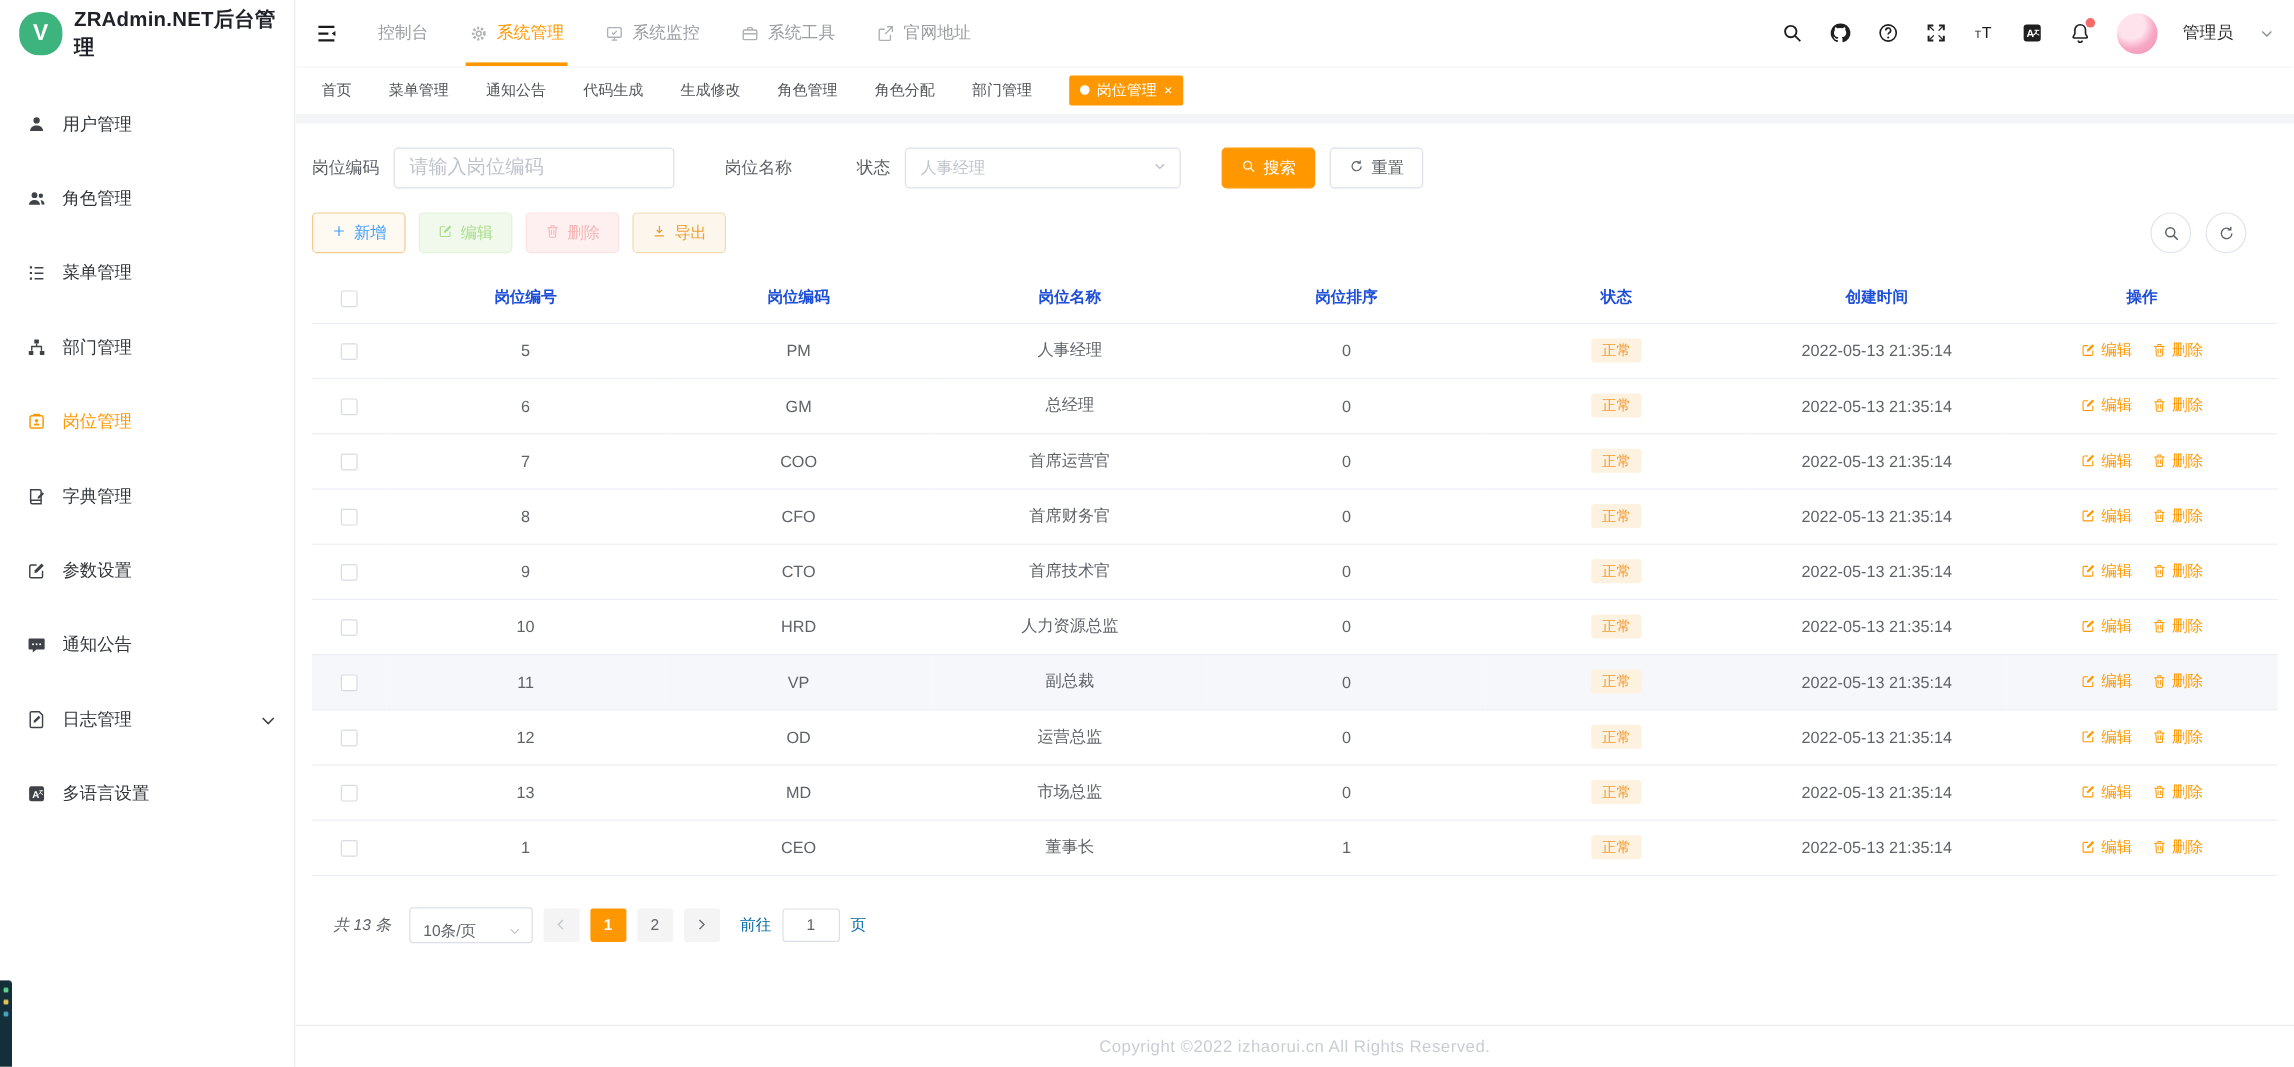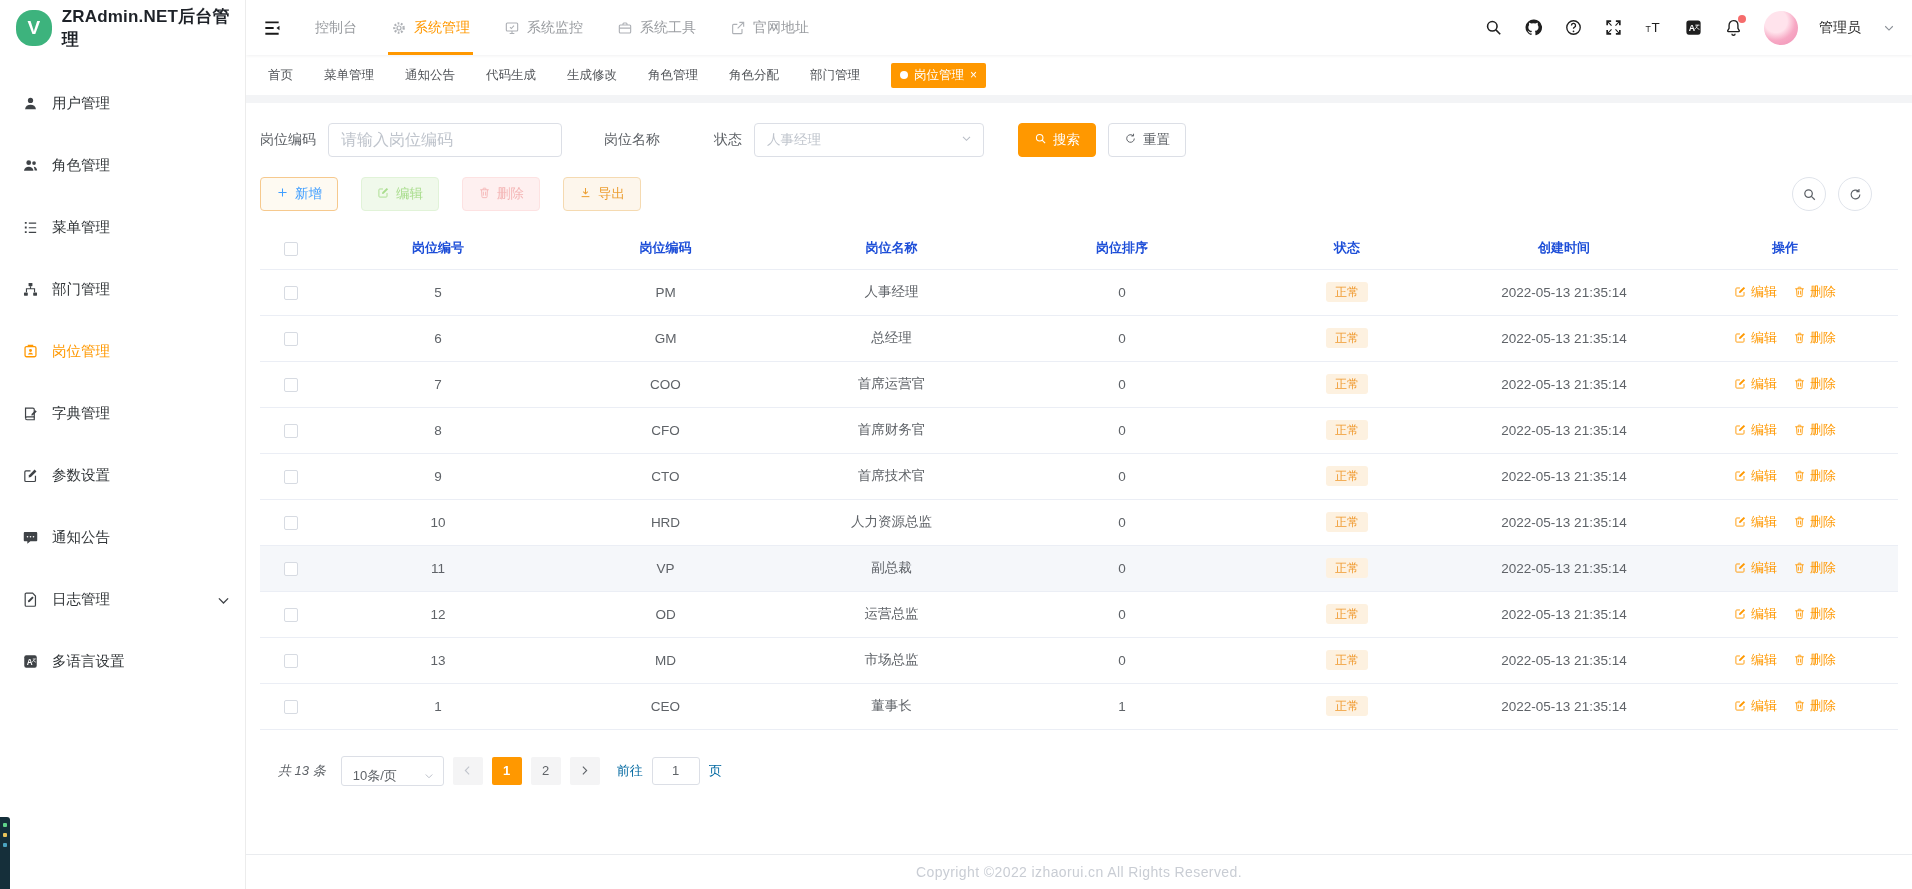--- a/index.html
+++ b/index.html
@@ -68,21 +68,21 @@
     display:flex; align-items:center; justify-content:space-between; padding:0 10px 0 12px;
     font-size:13.5px; color:#bfc4cc; cursor:pointer; }
   .sel .ic { width:13px; height:13px; color:#b8bdc6; }
   .btn { height:34px; border-radius:4px; border:1px solid transparent; display:inline-flex;
     align-items:center; gap:6px; padding:0 15px; font-size:13.5px; cursor:pointer;
     font-family:inherit; background:#fff; white-space:nowrap; }
   .btn .ic { width:13px; height:13px; }
   .btn-search { background:#ff9800; border-color:#ff9800; color:#fff; margin-left:34px; }
   .btn-reset { border-color:#dcdfe6; color:#5d6166; margin-left:12px; }
 
-  .toolbar-row { display:flex; align-items:flex-end; margin-top:20px; gap:23px; }
+  .toolbar-row { display:flex; align-items:flex-end; margin-top:20px; gap:11px; }
   .btn-add    { background:#fefaf2; border-color:#f6c98e; color:#409eff; }
   .btn-edit   { background:#f0f9eb; border-color:#e1f3d8; color:#a9dd8d; cursor:not-allowed; }
   .btn-del    { background:#fef0f0; border-color:#fde2e2; color:#f4b4b4; cursor:not-allowed; }
   .btn-export { background:#fdf6ec; border-color:#f5dab1; color:#ec9f33; }
   .toolbar-right { margin-left:auto; display:flex; gap:12px; padding-right:26px; }
   .circ-btn { width:34px; height:34px; border-radius:50%; border:1px solid #e0e4eb; background:#fff;
     display:flex; align-items:center; justify-content:center; color:#5c6066; cursor:pointer; }
   .circ-btn .ic { width:15px; height:15px; }
 
   

